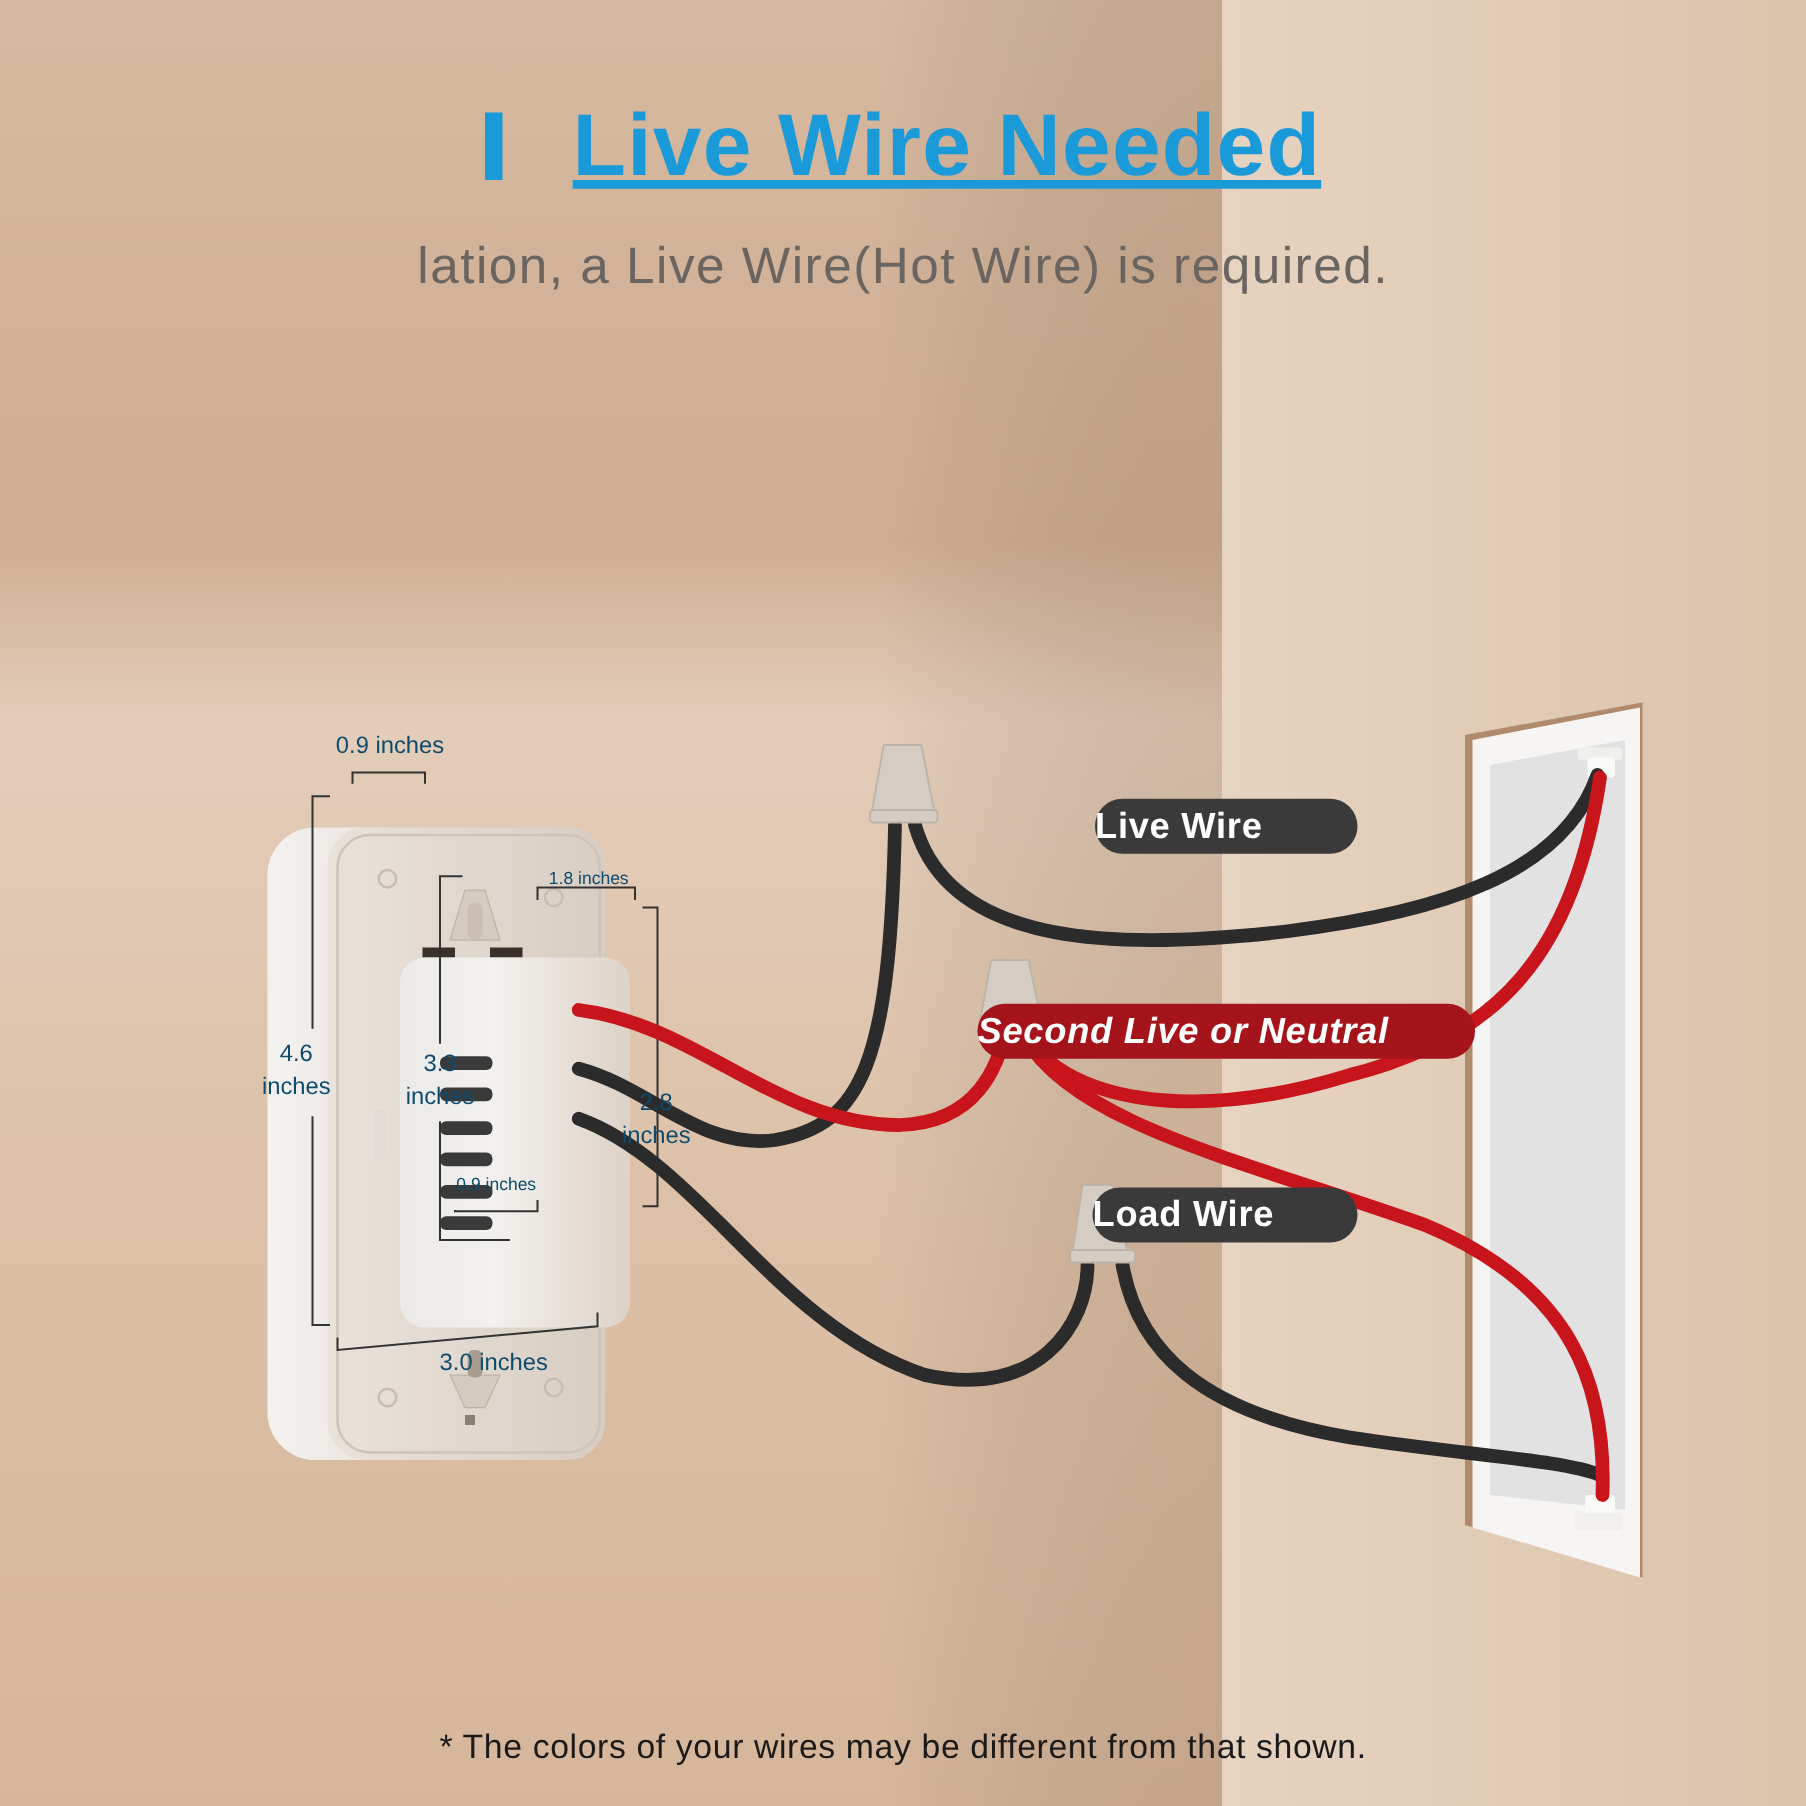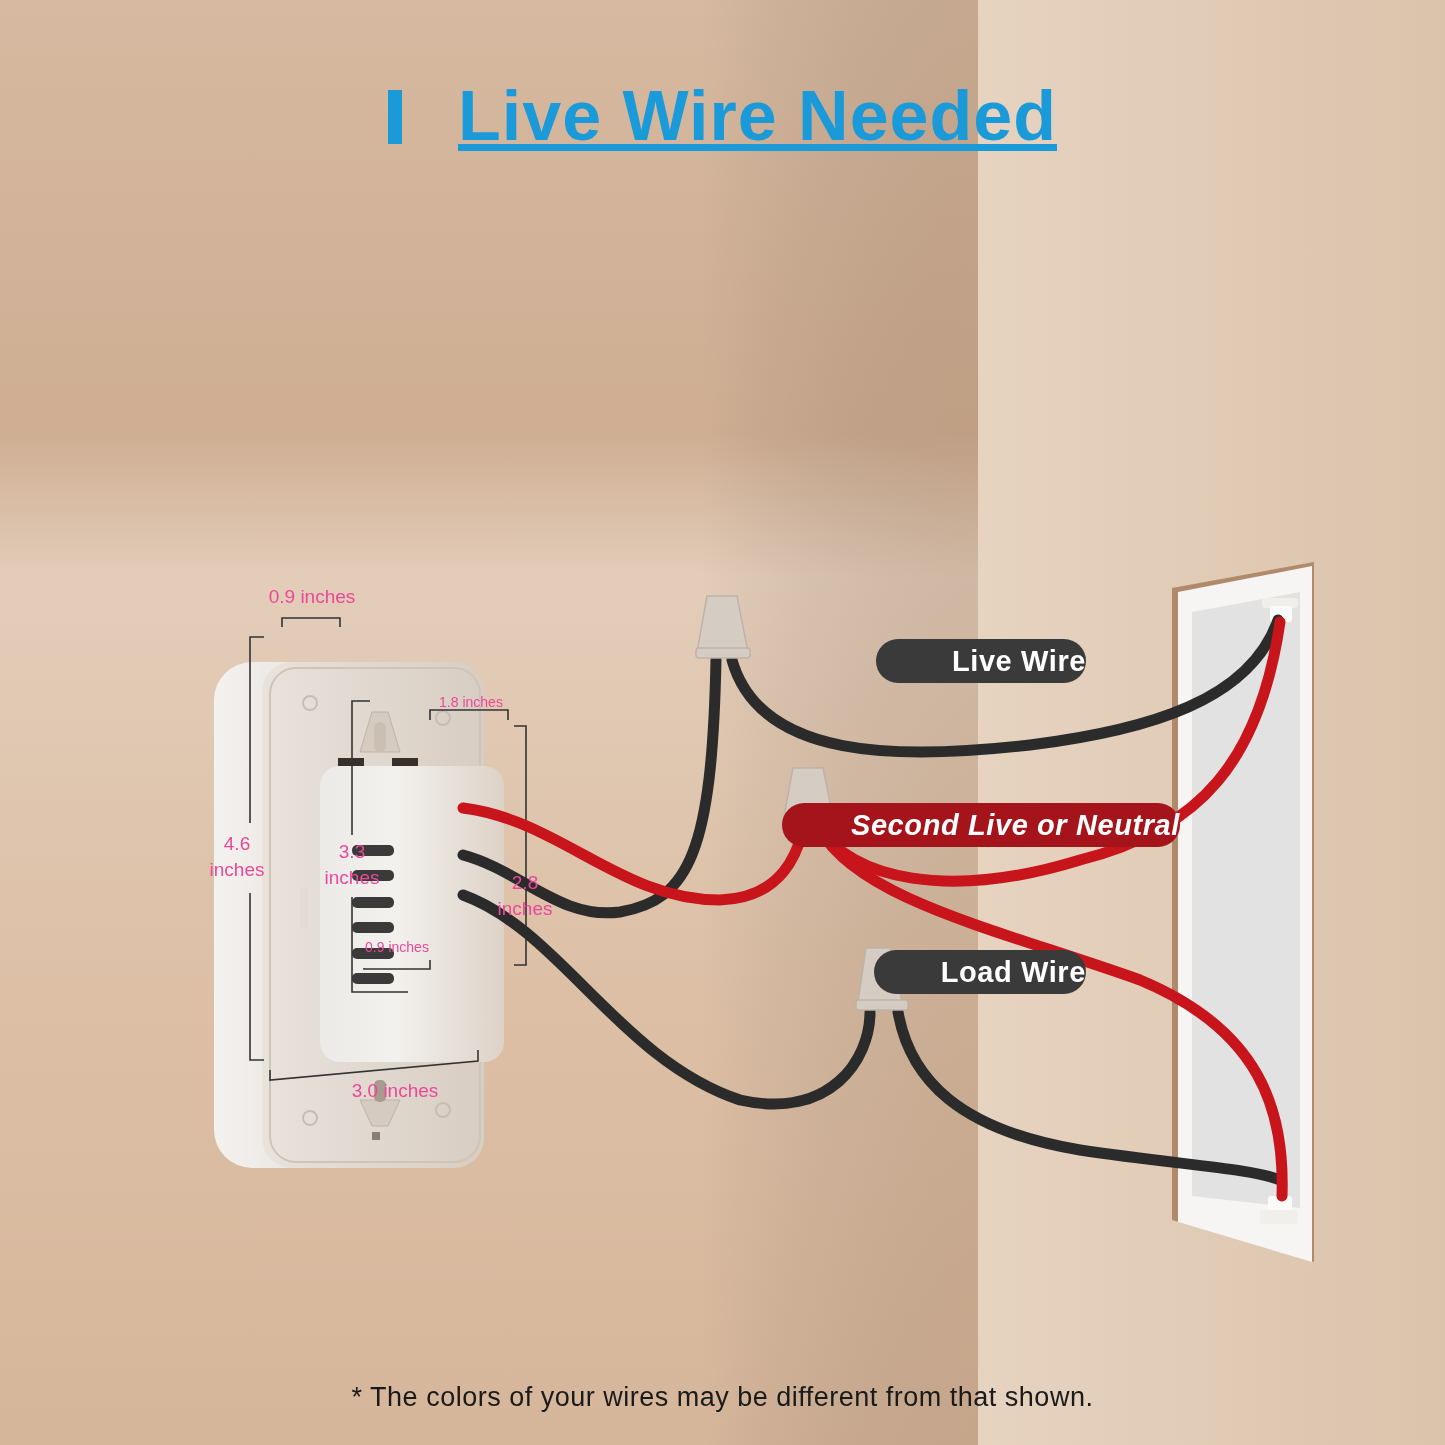--- a/index.html
+++ b/index.html
@@ -7,24 +7,24 @@
          font-family:"Liberation Sans","DejaVu Sans",sans-serif; }
   .bg { position:absolute; inset:0; }
   .title { position:absolute; left:0; width:1445px; top:76px; text-align:center;
            color:#1a9ad9; font-size:70px; font-weight:bold; letter-spacing:1px;text-decoration:underline; }
   .title .bar { display:inline-block; width:14px; height:54px; background:#1a9ad9;
                 margin-right:56px; vertical-align:-4px; }
   .subtitle { position:absolute; left:200px; width:1045px; top:186px; text-align:center;
               color:#6b6561; font-size:41px; line-height:52px; letter-spacing:1.2px; }
   .subtitle div { white-space:nowrap; }
   .pill { position:absolute; color:#fff; font-weight:bold; font-size:29px;
-          border-radius:24px; text-align:right; letter-spacing:0.6px; }
+          border-radius:24px; text-align:left; letter-spacing:0.6px; }
   .pill.dark { background:#3a3a3a; }
   .pill.red { background:#a5141b; }
-  .dim { position:absolute; color:#ec4899; font-size:19px; text-align:center; line-height:26px; }
+  .dim { position:absolute; color:#0c4a6e; font-size:19px; text-align:center; line-height:26px; }
   .dim.small { font-size:14px; }
   .footnote { position:absolute; left:0; width:1445px; top:1382px; text-align:center;
               font-size:27px; color:#1a1a1a; letter-spacing:0.5px; }
 </style>
 </head>
 <body>
 
 <svg class="bg" width="1445" height="1445" viewBox="0 0 1445 1445">
   <defs>
     <linearGradient id="wallL" x1="0" y1="0" x2="0" y2="1">
@@ -138,20 +138,21 @@
     <path d="M793,768 L823,768 L834,822 L783,822 Z"></path>
     <path d="M866,948 L890,948 L902,1002 L858,1002 Z"></path>
     <rect x="856" y="1000" width="52" height="10" rx="3"></rect>
   </g>
 </svg>
 
 <div class="title">
   <span class="bar"></span><span>Live Wire Needed</span>
 </div>
 <div class="subtitle">
+  <div>lation, a Live Wire(Hot Wire) is required.</div>
 </div>
 
 <div class="pill dark" style="left:876px;top:639px;width:210px;height:44px;line-height:44px;">Live Wire</div>
 <div class="pill red" style="left:782px;top:803px;width:398px;height:44px;line-height:44px;font-style:italic;">Second Live or Neutral</div>
 <div class="pill dark" style="left:874px;top:950px;width:212px;height:44px;line-height:44px;">Load Wire</div>
 
 <div class="dim" style="left:252px;top:584px;width:120px;">0.9 inches</div>
 <div class="dim" style="left:192px;top:831px;width:90px;white-space:pre-line;">4.6
 inches</div>
 <div class="dim" style="left:307px;top:839px;width:90px;white-space:pre-line;">3.3

